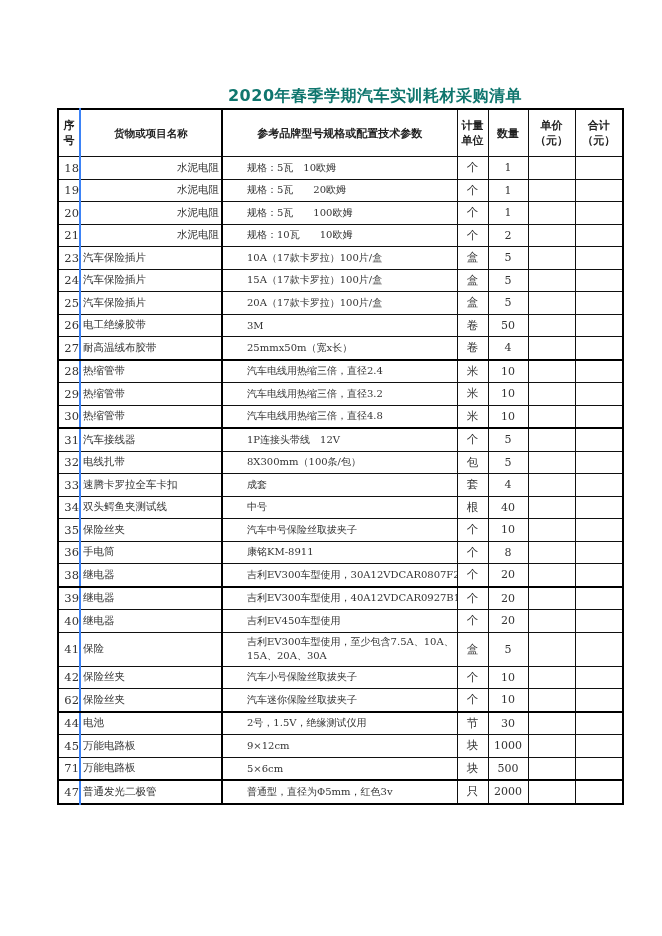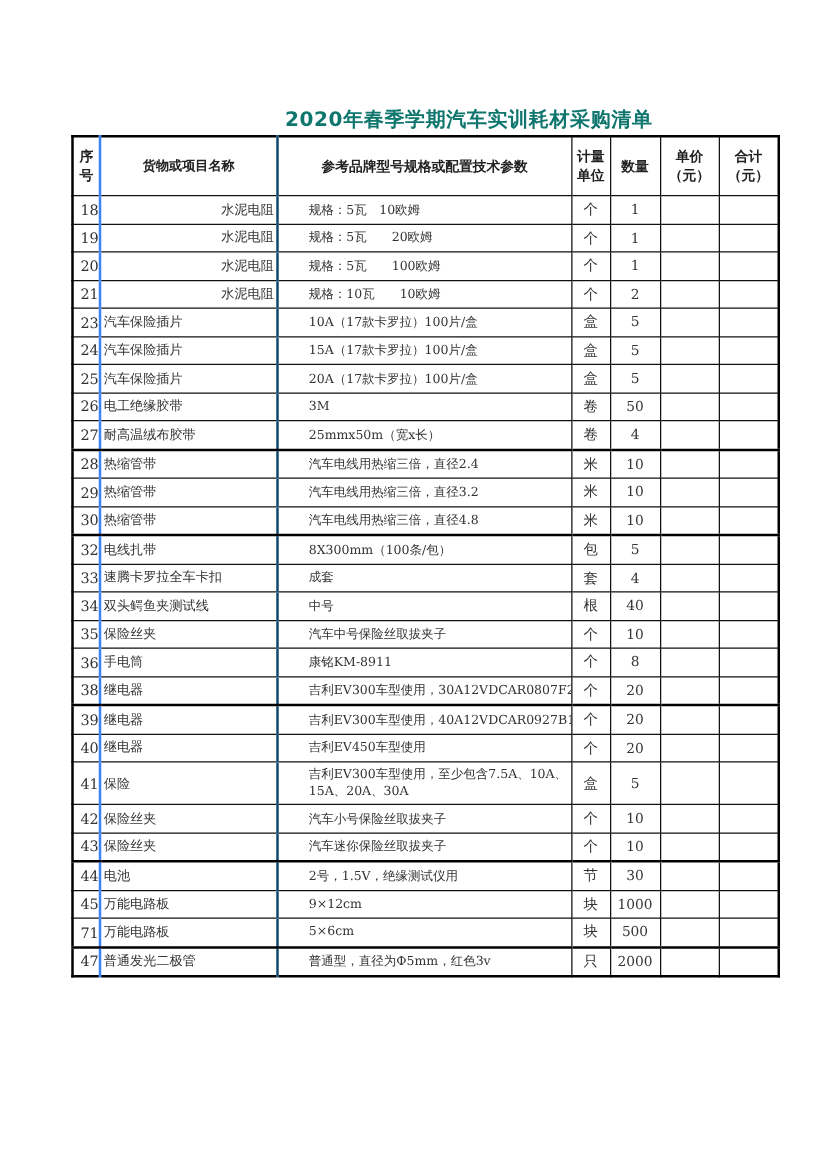--- a/index.html
+++ b/index.html
@@ -22,21 +22,21 @@
   td.name { text-align:left; }
   td.name.center { text-align:right; }
   td.spec { text-align:left; font-size:10px;padding-left:24px; }
   td.spec.wrap { white-space:normal; line-height:14px; }
   td.unit { text-align:center; font-size:11.5px; padding:0; }
   td.qty { text-align:center; font-size:11px; padding:0; }
   tr.tall td { height:33px; }
   tr.thick-bottom td { border-bottom:2px solid #000; }
   table { border:2px solid #000; }
   td.seq, th.hdr-seq { border-right:2px solid #3b82f6;margin-left:20px; }
-  td.name, th.hdr-name { border-right:2px solid #0c4a6e; }
+  td.name, th.hdr-name { border-right:2px solid #000000; }
 </style>
 </head>
 <body>
 
 <div class="title">2020年春季学期汽车实训耗材采购清单</div>
 
 <table>
   <colgroup>
     <col class="c0">
       <col class="c1">
@@ -160,20 +160,29 @@
       <tr class=" thick-bottom">
         <td class="seq">30</td>
         <td class="name">热缩管带</td>
         <td class="spec">汽车电线用热缩三倍，直径4.8</td>
         <td class="unit">米</td>
         <td class="qty">10</td>
         <td class="price"></td>
         <td class="total"></td>
       </tr>
       <tr>
+        <td class="seq">31</td>
+        <td class="name">汽车接线器</td>
+        <td class="spec">1P连接头带线　12V</td>
+        <td class="unit">个</td>
+        <td class="qty">5</td>
+        <td class="price"></td>
+        <td class="total"></td>
+      </tr>
+      <tr>
         <td class="seq">32</td>
         <td class="name">电线扎带</td>
         <td class="spec">8X300mm（100条/包）</td>
         <td class="unit">包</td>
         <td class="qty">5</td>
         <td class="price"></td>
         <td class="total"></td>
       </tr>
       <tr>
         <td class="seq">33</td>
@@ -250,21 +259,21 @@
       <tr>
         <td class="seq">42</td>
         <td class="name">保险丝夹</td>
         <td class="spec">汽车小号保险丝取拔夹子</td>
         <td class="unit">个</td>
         <td class="qty">10</td>
         <td class="price"></td>
         <td class="total"></td>
       </tr>
       <tr class=" thick-bottom">
-        <td class="seq">43</td>
+        <td class="seq">62</td>
         <td class="name">保险丝夹</td>
         <td class="spec">汽车迷你保险丝取拔夹子</td>
         <td class="unit">个</td>
         <td class="qty">10</td>
         <td class="price"></td>
         <td class="total"></td>
       </tr>
       <tr>
         <td class="seq">44</td>
         <td class="name">电池</td>

